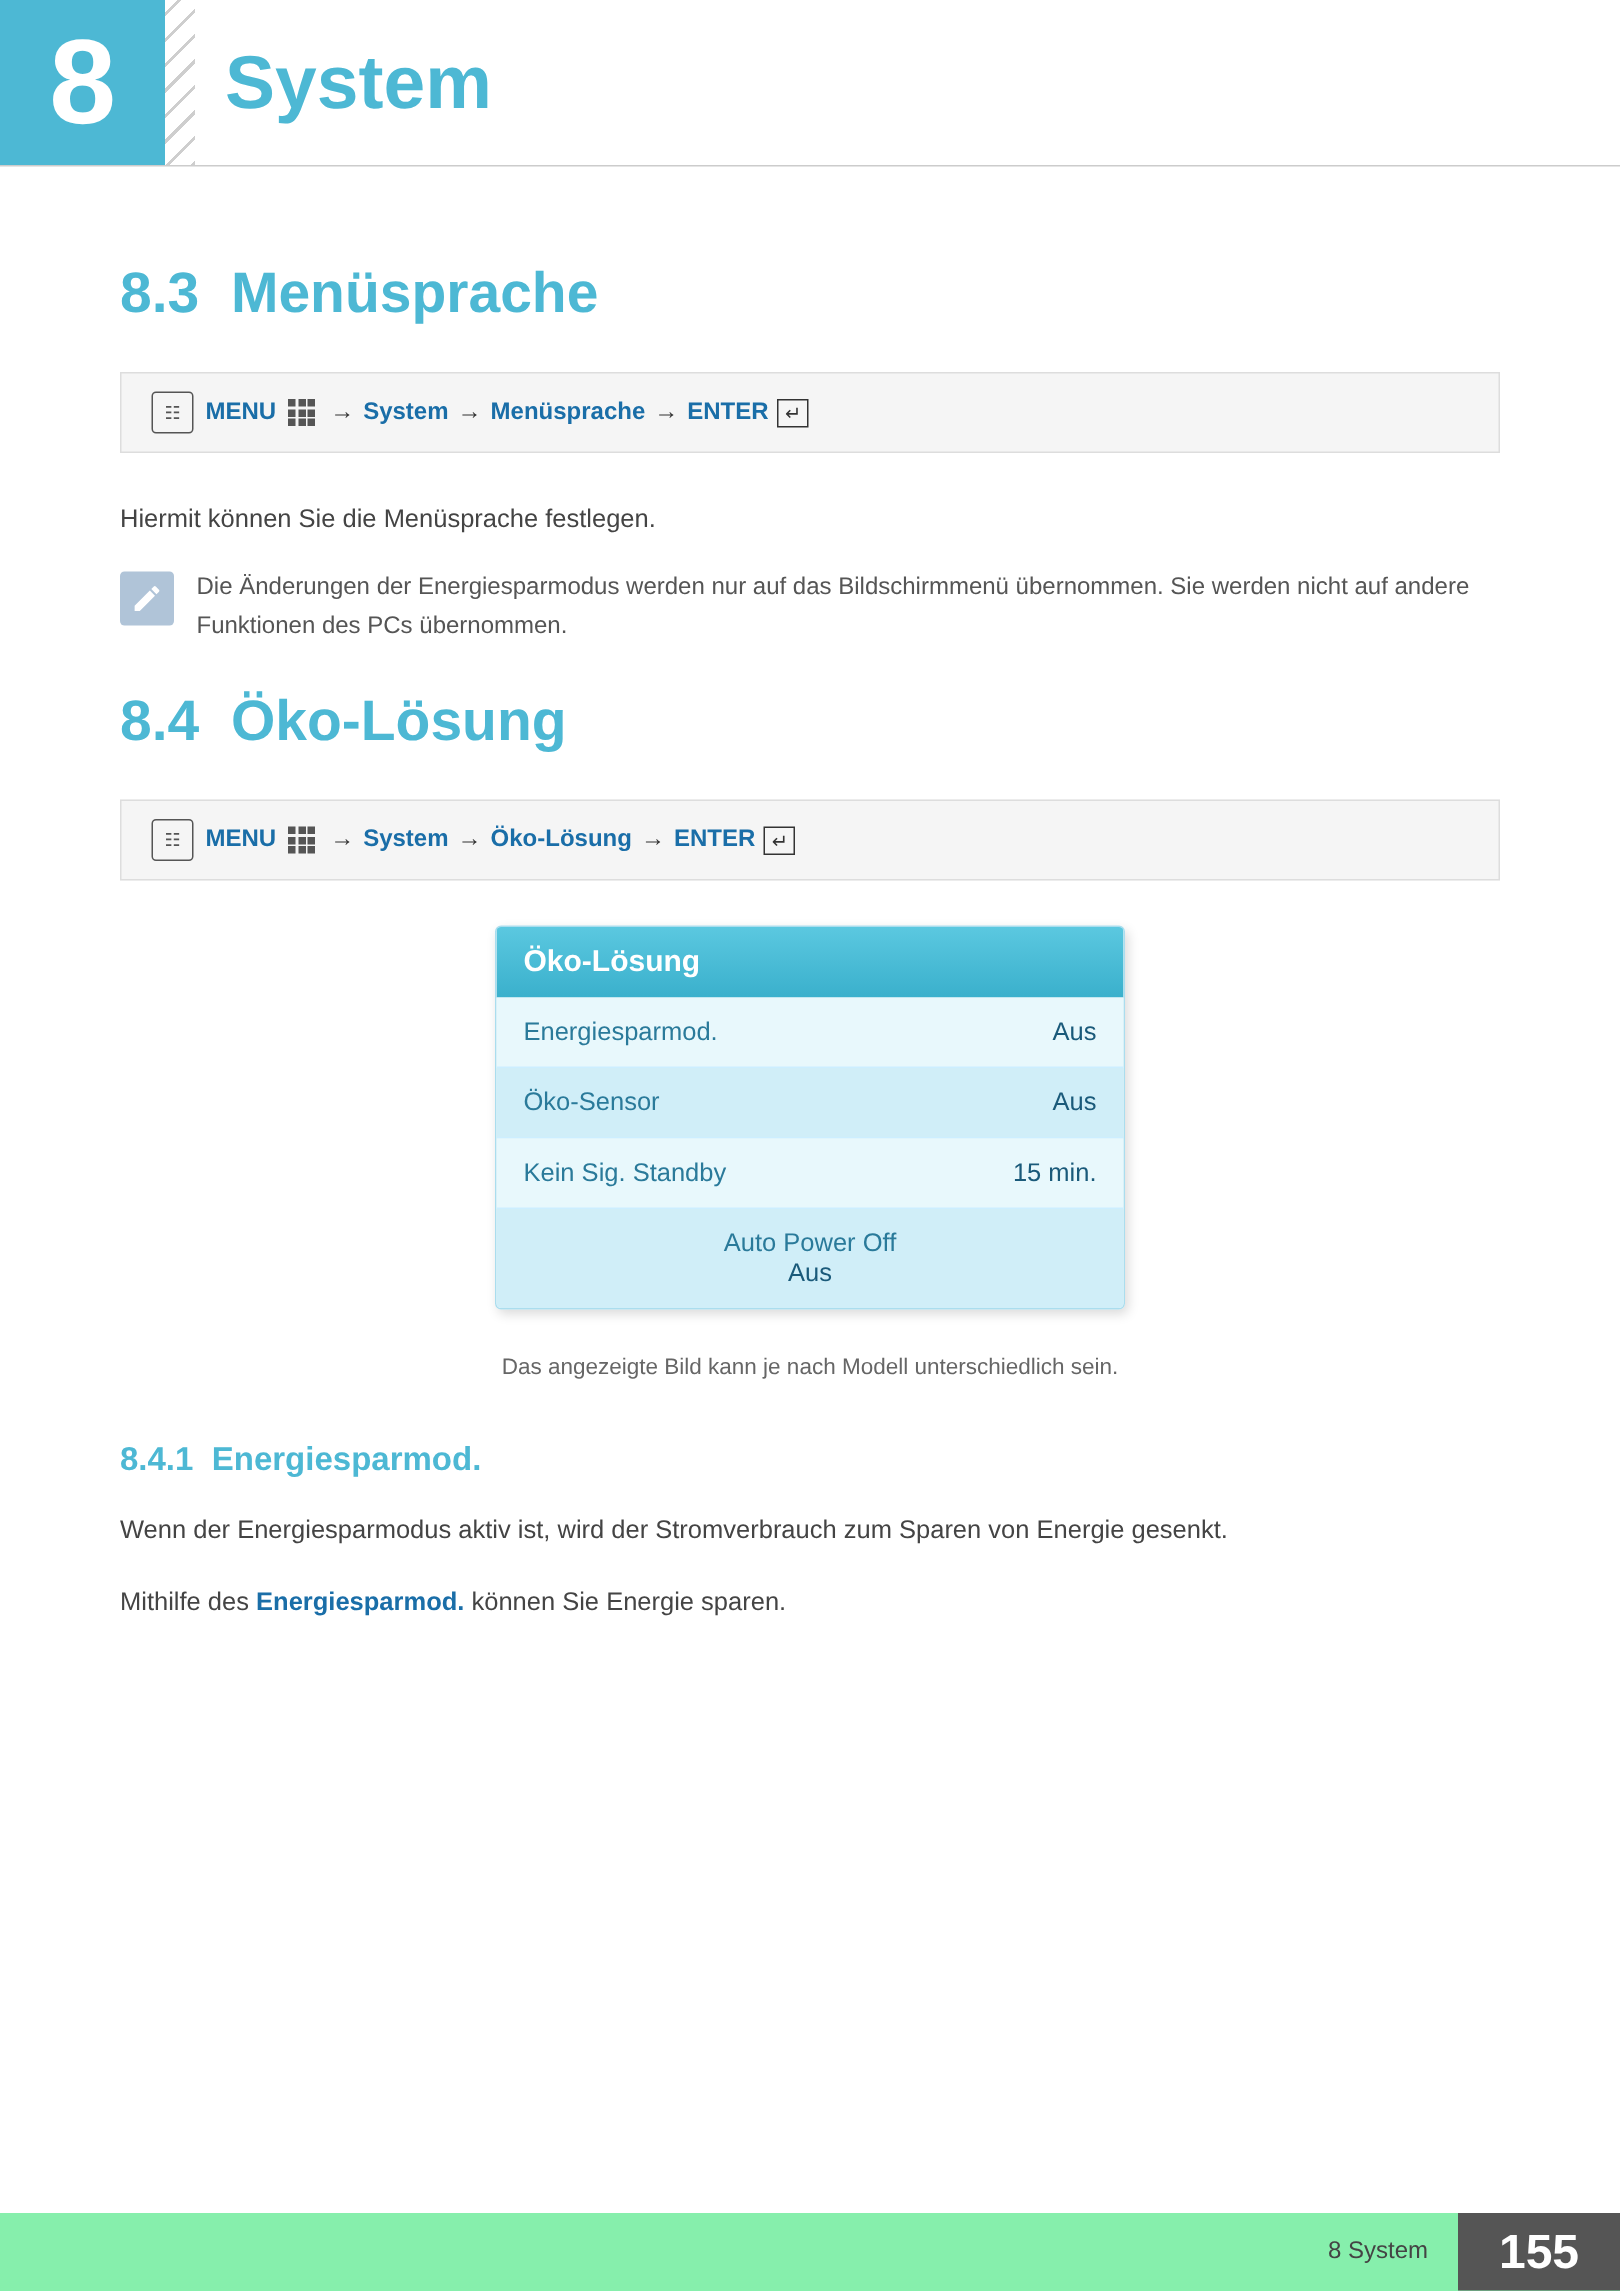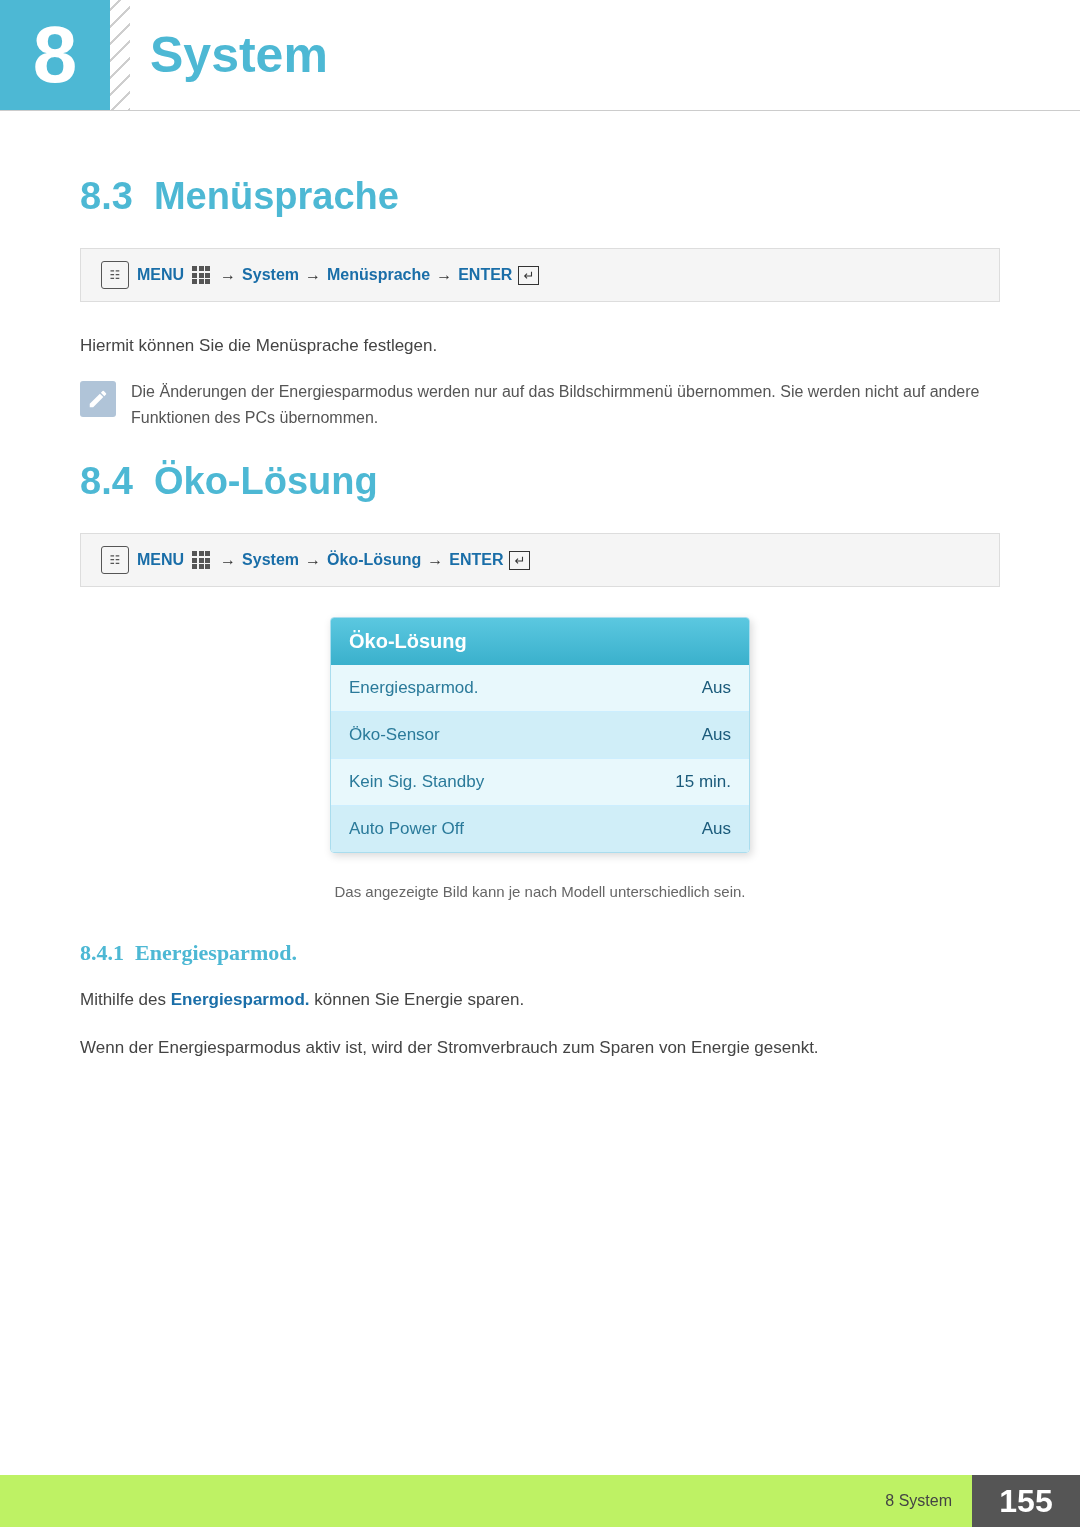--- a/index.html
+++ b/index.html
@@ -149,20 +149,21 @@
       display: flex;
       justify-content: space-between;
       align-items: center;
       padding: 13px 18px;
       font-size: 17px;
       border-bottom: 1px solid #cceeff;
     }
 
     .popup-row:last-child {
       border-bottom: none;
+      flex-direction: column;
     }
 
     .popup-row:nth-child(even) {
       background: #e8f8fc;
     }
 
     .popup-row:nth-child(odd) {
       background: #d0eef8;
     }
 
@@ -186,21 +187,20 @@
       margin-bottom: 40px;
     }
 
     
     .subsection-heading {
       font-size: 22px;
       font-weight: bold;
       color: #4db8d4;
       margin-bottom: 20px;
       margin-top: 40px;
-      font-family: Liberation Serif, serif;
     }
 
     
     .bold-blue {
       font-weight: bold;
       color: #1a6ea8;
     }
 
     
     .bullet-list {
@@ -224,21 +224,21 @@
       font-size: 18px;
     }
 
     
     .page-footer {
       position: fixed;
       bottom: 0;
       left: 0;
       width: 1080px;
       height: 52px;
-      background: #bef264;
+      background: #86efac;
       display: flex;
       align-items: center;
       justify-content: flex-end;
       padding-right: 0;
     }
 
     .footer-label {
       font-size: 16px;
       color: #444;
       padding-right: 20px;
@@ -413,25 +413,25 @@
     </div>
 
     <p class="popup-caption">Das angezeigte Bild kann je nach Modell unterschiedlich sein.</p>
 
     <div>
       <h3 class="subsection-heading">
         <span>8.4.1</span>&nbsp;
         <span>Energiesparmod.</span>
       </h3>
 
+      <p class="body-text">Wenn der Energiesparmodus aktiv ist, wird der Stromverbrauch zum Sparen von Energie gesenkt.</p>
+
       <p class="body-text">
         <span>Mithilfe des </span><span class="bold-blue">Energiesparmod.</span><span> können Sie Energie sparen.</span>
       </p>
-
-      <p class="body-text">Wenn der Energiesparmodus aktiv ist, wird der Stromverbrauch zum Sparen von Energie gesenkt.</p>
 
     </div>
   </div>
 
 </div>
 
 <div class="page-footer">
   <span class="footer-label">8 System</span>
   <div class="page-number-box">155</div>
 </div>

